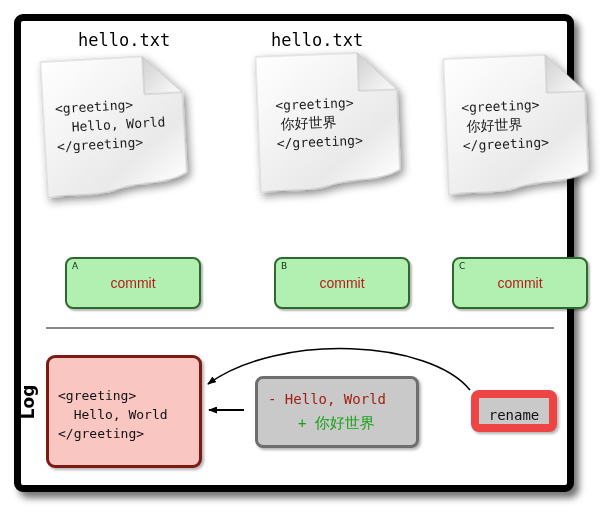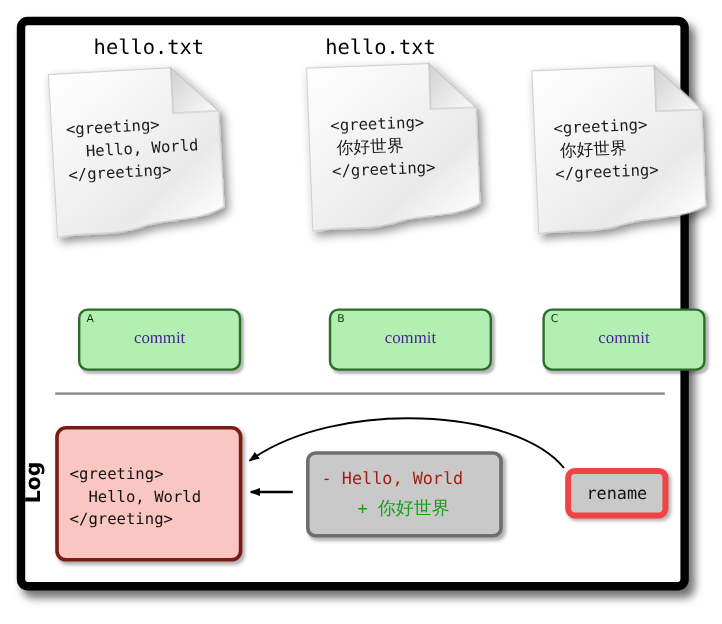--- a/index.html
+++ b/index.html
@@ -94,23 +94,23 @@
     font-family: "DejaVu Sans", sans-serif;
     font-size: 9px;
     color: #0d2d0d;
   }
   .commit-label {
     position: absolute;
     left: 0;
     right: 0;
     top: 16px;
     text-align: center;
-    font-family: Liberation Serif, serif;
+    font-family: Liberation Sans, sans-serif;
     font-size: 14px;
-    color: #4c1d95;
+    color: #b91c1c;
   }
   #commit-0 { left: 65px;  top: 257px; }
   #commit-1 { left: 274px; top: 257px; }
   #commit-2 { left: 452px; top: 257px; }
 
   
   .divider {
     position: absolute;
     left: 46px;
     top: 327px;
@@ -184,21 +184,21 @@
   .diff-add .cjkg { font-family: "DejaVu Sans", sans-serif; font-size: 15px; }
 
   
   .rename-box {
     position: absolute;
     left: 471px;
     top: 390px;
     width: 86px;
     height: 42px;
     background: #c9c9c9;
-    border: 5px solid #ef4444;
+    border: 8px solid #ef4444;
     border-radius: 8px;
     box-sizing: border-box;
     box-shadow: 2px 2px 3px rgba(0,0,0,0.3);
     padding-left: 20px;
   }
   .rename-label {
     position: absolute;
     left: 0; right: 0;
     top: 9px;
     text-align: center;

